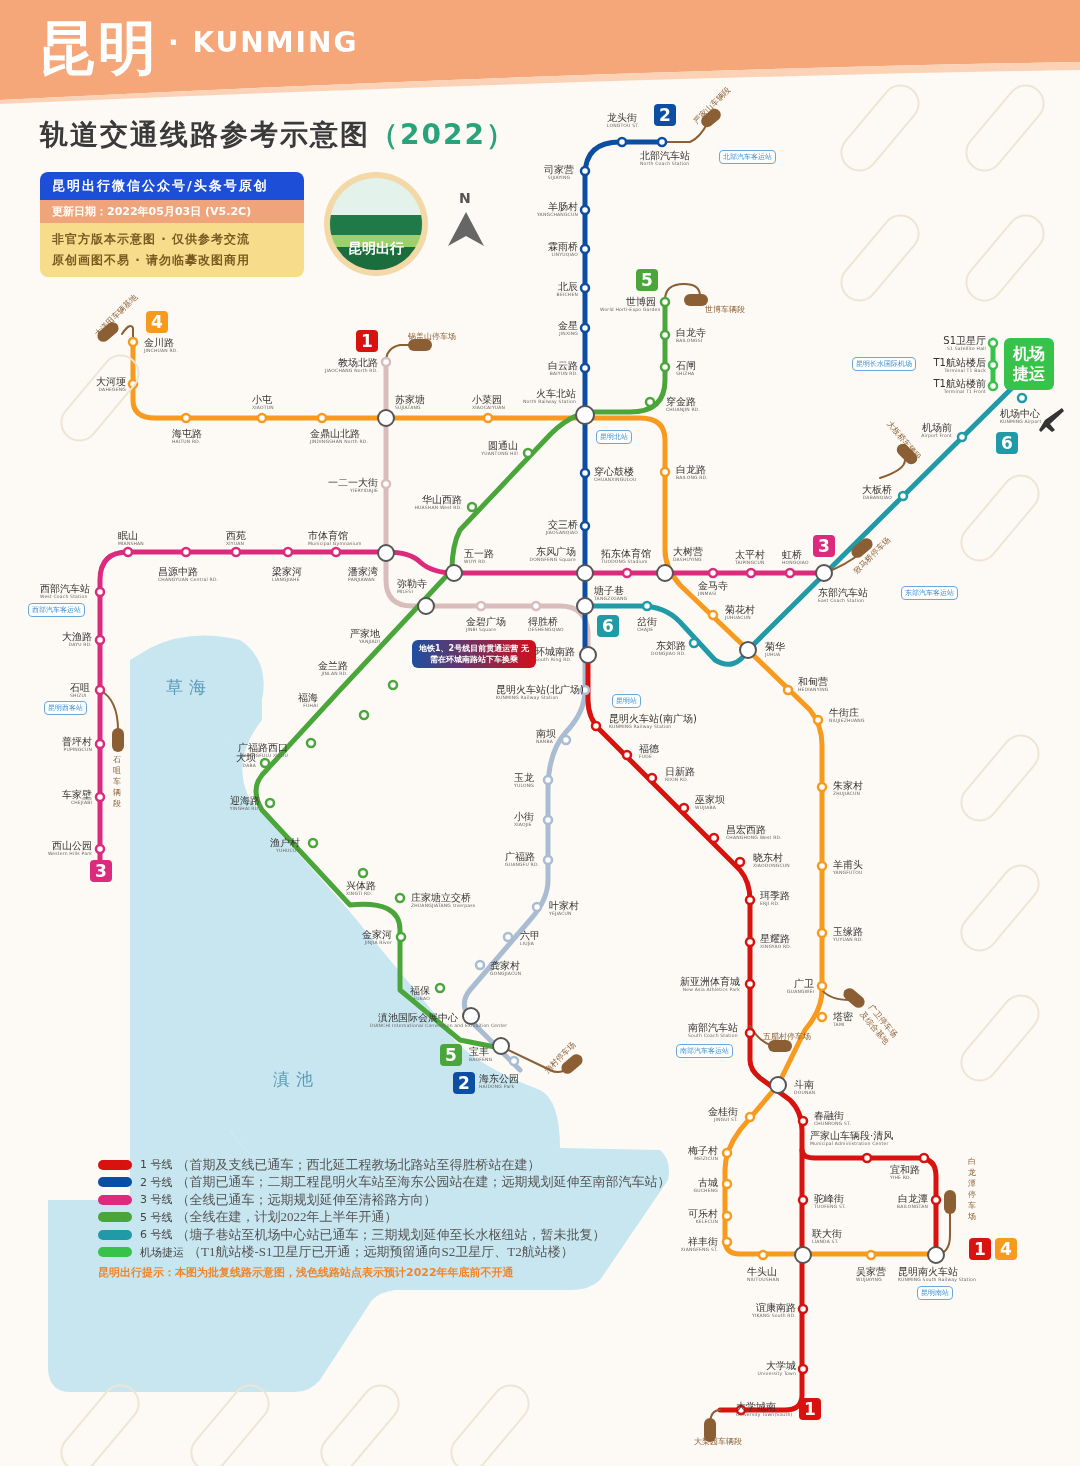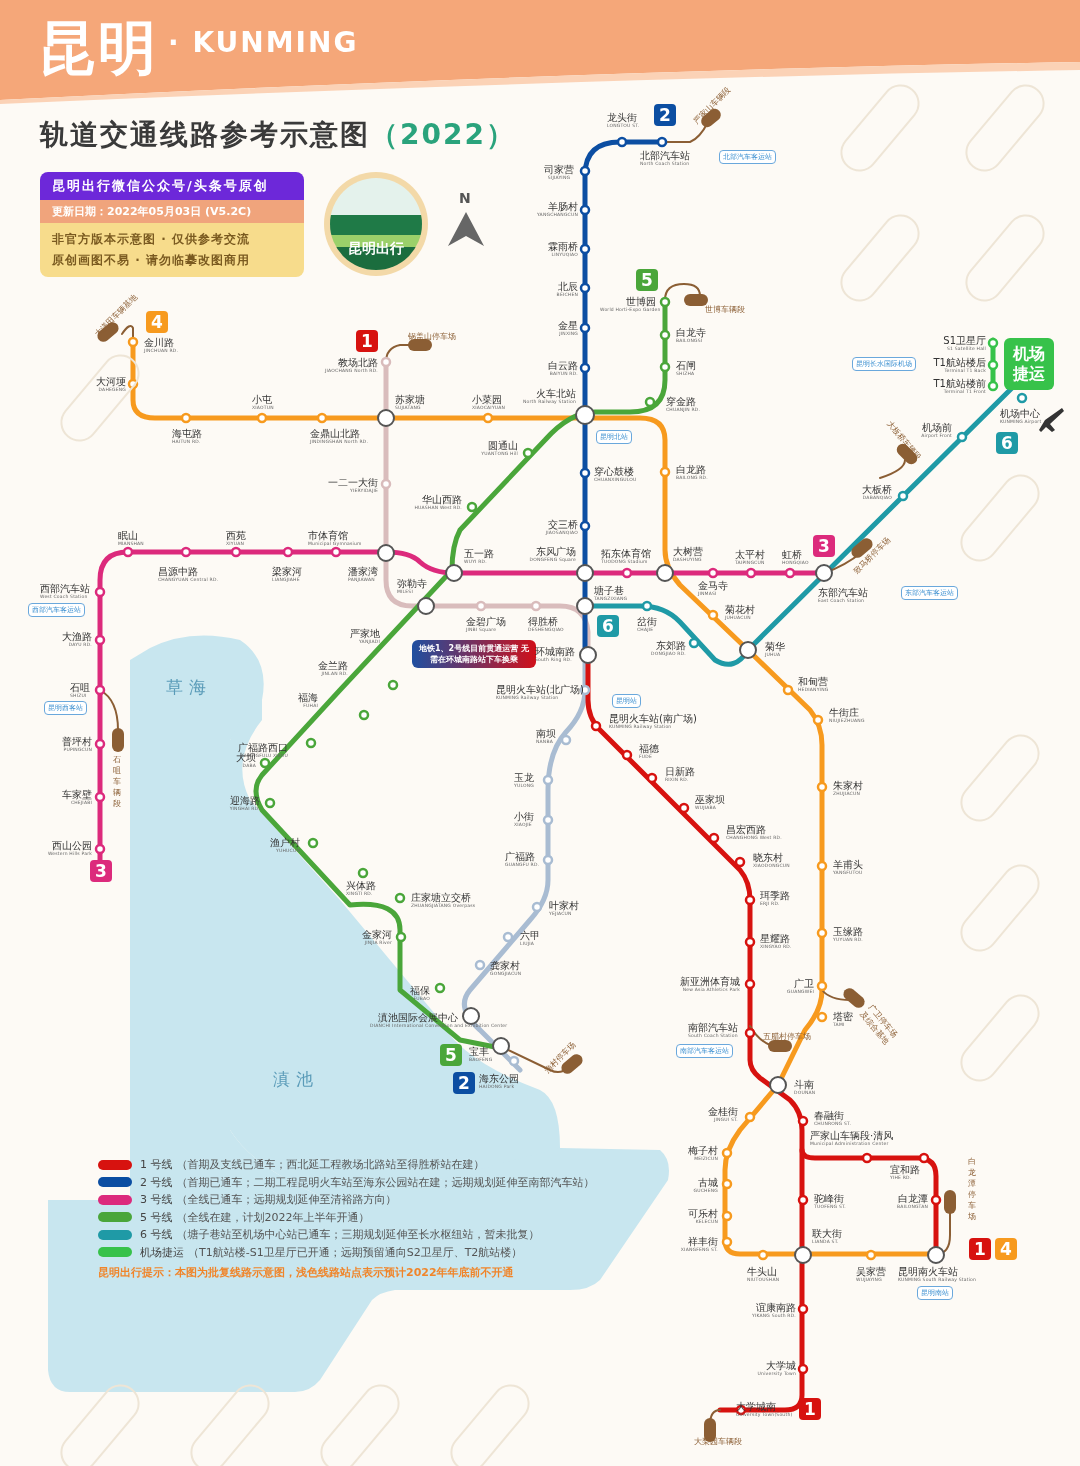--- a/index.html
+++ b/index.html
@@ -4,42 +4,42 @@
 <style>
   html,body{margin:0;padding:0;}
   body{width:1080px;height:1466px;background:#fdfaf5;position:relative;overflow:hidden;font-family:"DejaVu Sans","Liberation Sans",sans-serif;color:#333;}
   #map{position:absolute;left:0;top:0;width:1080px;height:1466px;}
   .hdr{position:absolute;left:0;top:0;width:1080px;height:110px;}
   .hdr-title{position:absolute;left:38px;top:10px;font-size:58px;font-weight:bold;color:#fff;letter-spacing:2px;}
   .hdr-en{position:absolute;left:168px;top:26px;font-size:28px;font-weight:bold;color:#fff;letter-spacing:2px;}
   .main-title{position:absolute;left:40px;top:116px;font-size:28px;font-weight:bold;color:#3a3a3a;letter-spacing:2px;}
   .main-title .yr{color:#2aa37c;}
   .info{position:absolute;left:40px;top:172px;width:264px;}
-  .info .b1{background:#6d28d9;color:#fff;font-size:13px;font-weight:bold;padding:5px 12px;border-radius:8px 8px 0 0;letter-spacing:2px;}
+  .info .b1{background:#1d4ed8;color:#fff;font-size:13px;font-weight:bold;padding:5px 12px;border-radius:8px 8px 0 0;letter-spacing:2px;}
   .info .b2{background:#f0a47c;color:#fff;font-size:11px;font-weight:bold;padding:4px 12px;}
   .info .b3{background:#f7dc8c;color:#7a5a20;font-size:12px;font-weight:bold;padding:6px 12px;border-radius:0 0 8px 8px;line-height:21px;letter-spacing:1px;}
   .logo{position:absolute;left:324px;top:172px;width:104px;height:104px;border-radius:50%;background:#f3d9a8;overflow:hidden;}
   .logo .in{position:absolute;left:6px;top:6px;width:92px;height:92px;border-radius:50%;background:linear-gradient(#e4f2ec 0 40%,#1f7a47 40% 62%,#9bd06a 62% 75%,#1b6d3e 75%);}
   .logo .txt{position:absolute;left:0;right:0;bottom:18px;text-align:center;color:#fff;font-size:14px;font-weight:bold;}
   .compass{position:absolute;left:446px;top:190px;width:40px;height:60px;}
   .compass .n{position:absolute;left:13px;top:0;font-size:14px;font-weight:bold;color:#555;}
   .st{position:absolute;font-size:10px;color:#333;white-space:nowrap;line-height:11px;}
   .st .en{display:block;font-size:4.5px;color:#666;line-height:6px;letter-spacing:.2px;}
   .st.r{text-align:right;}
   .badge{position:absolute;width:22px;height:22px;border-radius:4px;color:#fff;font-weight:bold;font-size:17px;text-align:center;line-height:22px;}
   .tag{position:absolute;font-size:7px;color:#3b8fd0;border:1px solid #6aa8dc;border-radius:4px;padding:1px 3px;background:#fff;white-space:nowrap;}
   .depot{position:absolute;font-size:8px;color:#8b5e34;white-space:nowrap;}
   .lake{position:absolute;font-size:17px;color:#5a9bb8;letter-spacing:6px;}
   .airexp{position:absolute;left:1004px;top:338px;width:50px;height:52px;background:#37c24a;border-radius:6px;color:#fff;font-weight:bold;font-size:16px;text-align:center;line-height:20px;padding-top:6px;box-sizing:border-box;}
   .notice{position:absolute;left:412px;top:640px;width:116px;padding:3px 4px;border-radius:6px;background:linear-gradient(90deg,#1f4fa0,#d0101a);color:#fff;font-size:8px;font-weight:bold;line-height:11px;text-align:center;}
   .legend{position:absolute;left:98px;top:1156px;}
   .legend .row{display:flex;align-items:center;height:17.5px;}
   .legend .pill{width:34px;height:10px;border-radius:6px;margin-right:8px;}
   .legend .name{font-size:11px;color:#444;margin-right:4px;}
-  .legend .desc{font-size:11px;color:#555;}
+  .legend .desc{font-size:13px;color:#555;font-family:Liberation Serif, serif;}
   .legend .tip{font-size:11px;color:#f0852a;font-weight:bold;margin-top:4px;}
 </style>
 </head>
 <body>
 
 <svg id="map" viewBox="0 0 1080 1466" xmlns="http://www.w3.org/2000/svg">
 
   <path d="M0 0 H1080 V62 Q600 70 0 100 Z" fill="#f5a779"></path>
   <path d="M0 100 Q600 70 1080 62 V70 Q600 78 0 104 Z" fill="#fbd2b6"></path>
 

